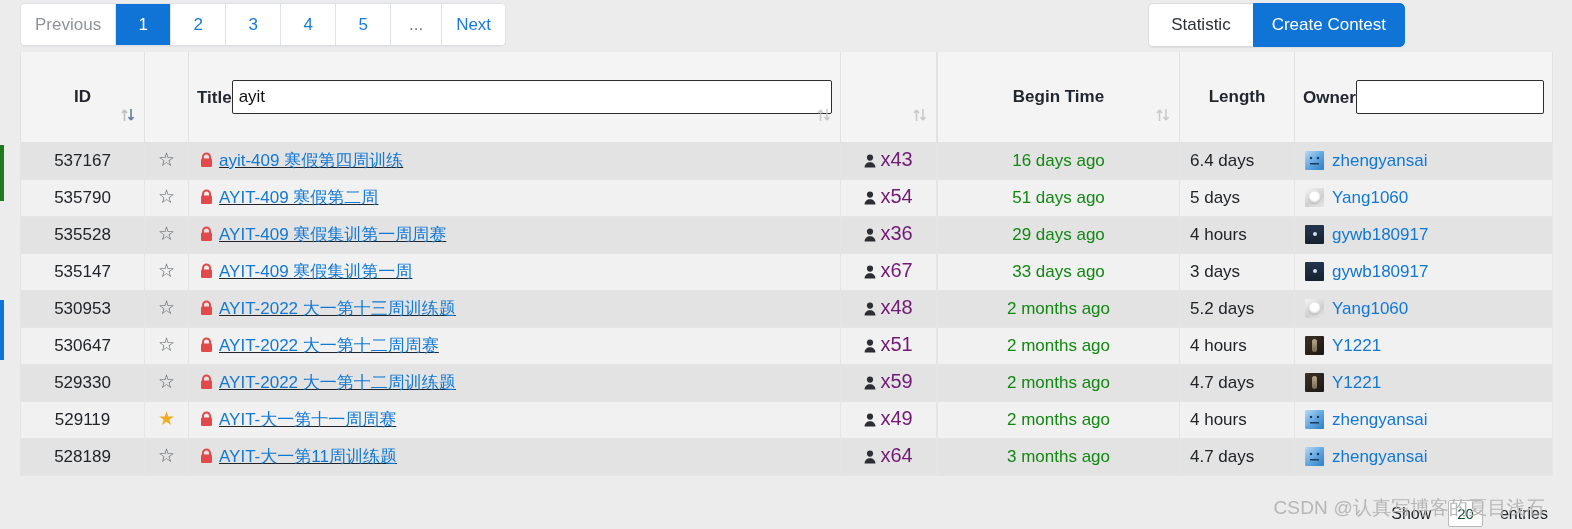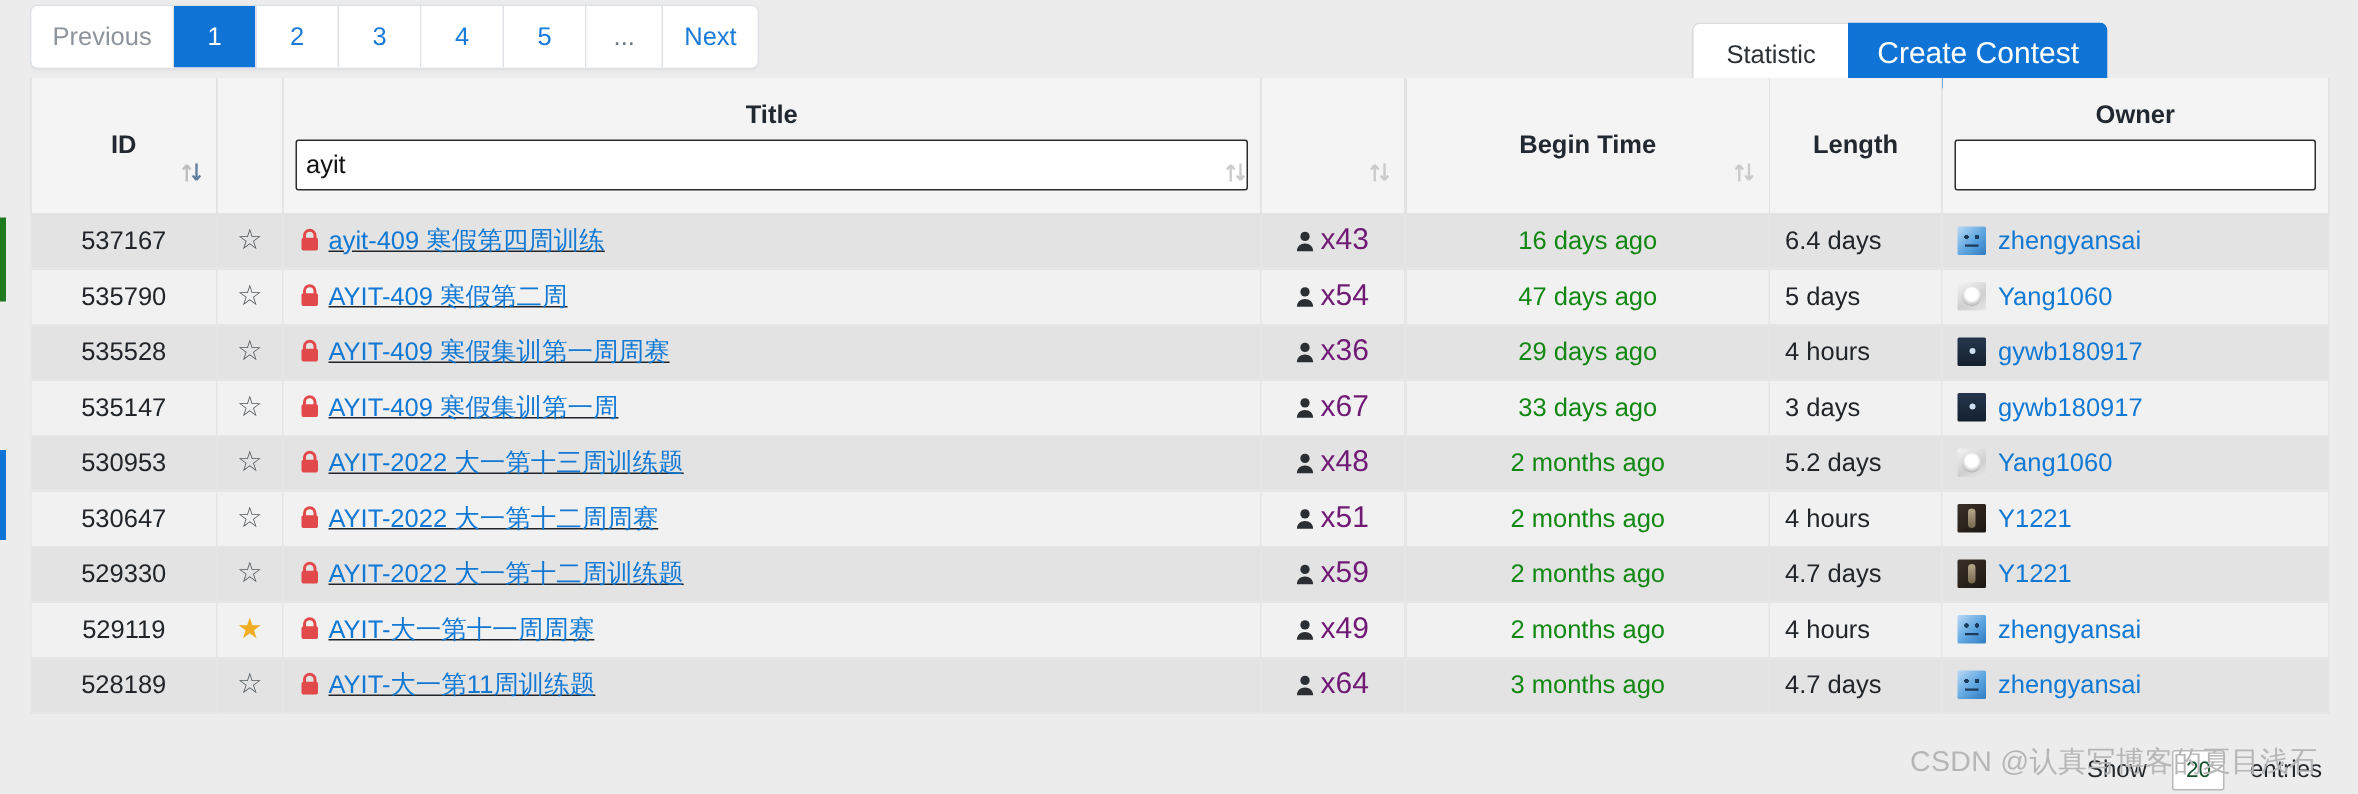--- a/index.html
+++ b/index.html
@@ -77,42 +77,42 @@
     background: #fff;
     line-height: 21px;
     cursor: pointer;
     border-right: 1px solid #dadbdd;
   }
   .fbtn:last-child { border-right: none; }
 
   .right-group {
     position: absolute;
     right: 19px;
-    top: 15px;
+    top: 3px;
     display: flex;
     border-radius: 5px;
     overflow: hidden;
     box-shadow: 0 1px 1px rgba(0,0,0,0.06);
   }
   .btn-statistic {
     padding: 10px 22px;
     font-size: 17px;
     color: #2c3136;
     background: #fff;
     line-height: 21px;
     cursor: pointer;
     border: 1px solid #dadbdd;
     border-right: none;
     border-radius: 5px 0 0 5px;
     box-sizing: border-box;
     height: 44px;
   }
   .btn-create {
     padding: 10px 18px;
-    font-size: 20px;
+    font-size: 17px;
     color: #fff;
     background: #1073d6;
     line-height: 21px;
     cursor: pointer;
     border: 1px solid #1073d6;
     border-radius: 0 5px 5px 0;
     box-sizing: border-box;
     height: 44px;
   }
 
@@ -142,22 +142,22 @@
     box-sizing: border-box;
   }
   .th-inner {
     display: flex;
     align-items: center;
     justify-content: center;
     height: 100%;
   }
   .th-stack {
     display: flex;
-    flex-direction: column;
-    align-items: center;
+    flex-direction: row;
+    align-items: flex-end;
     justify-content: center;
     width: 100%;
   }
   .th-label { margin-bottom: 6px; white-space: nowrap; }
   .th-label.nomargin { margin-bottom: 0; }
 
   .sort-icon {
     position: absolute;
     right: 8px;
     bottom: 17px;
@@ -446,21 +446,21 @@
             <td class="c-star"><span class="star">☆</span></td>
             <td class="c-title"><span class="lock"><svg width="15" height="16" viewBox="0 0 15 16">
                   <path d="M4 7V5a3.5 3.5 0 0 1 7 0v2" stroke="#e2494a" stroke-width="2" fill="none"></path>
                   <rect x="2" y="6.5" width="11" height="8.5" rx="1.3" fill="#e2494a"></rect>
                 </svg></span><a class="title-link" href="#">AYIT-409 寒假第二周</a></td>
             <td class="c-count"><span class="user-glyph"><svg width="12" height="14" viewBox="0 0 12 14">
                   <circle cx="6" cy="3.6" r="3.1" fill="#2b2f33"></circle>
                   <path d="M0.6 13.5c0-3.2 2.4-5.2 5.4-5.2s5.4 2 5.4 5.2z" fill="#2b2f33"></path>
                 </svg></span><span class="user-count">x54</span></td>
             <td class="c-blank"></td>
-            <td class="c-begin"><span class="begin-time">47 days ago</span></td>
+            <td class="c-begin"><span class="begin-time">51 days ago</span></td>
             <td class="c-length"><span class="length-val">5 days</span></td>
             <td class="c-owner">
               <span class="owner-cell">
                 <span class="avatar av-sketch"></span>
                 <a class="owner-link" href="#">Yang1060</a>
               </span>
             </td>
           </tr>
           <tr class="odd">
             <td class="c-id">535528</td>

